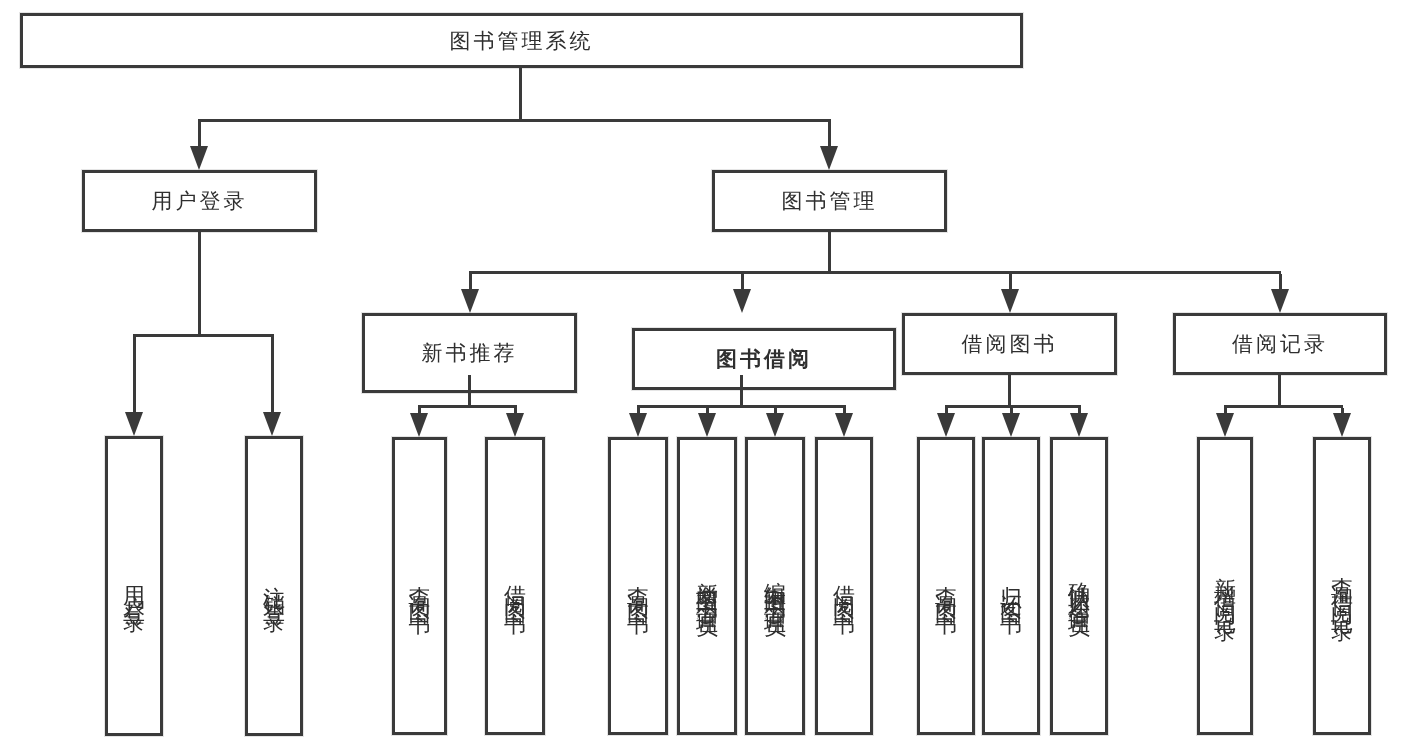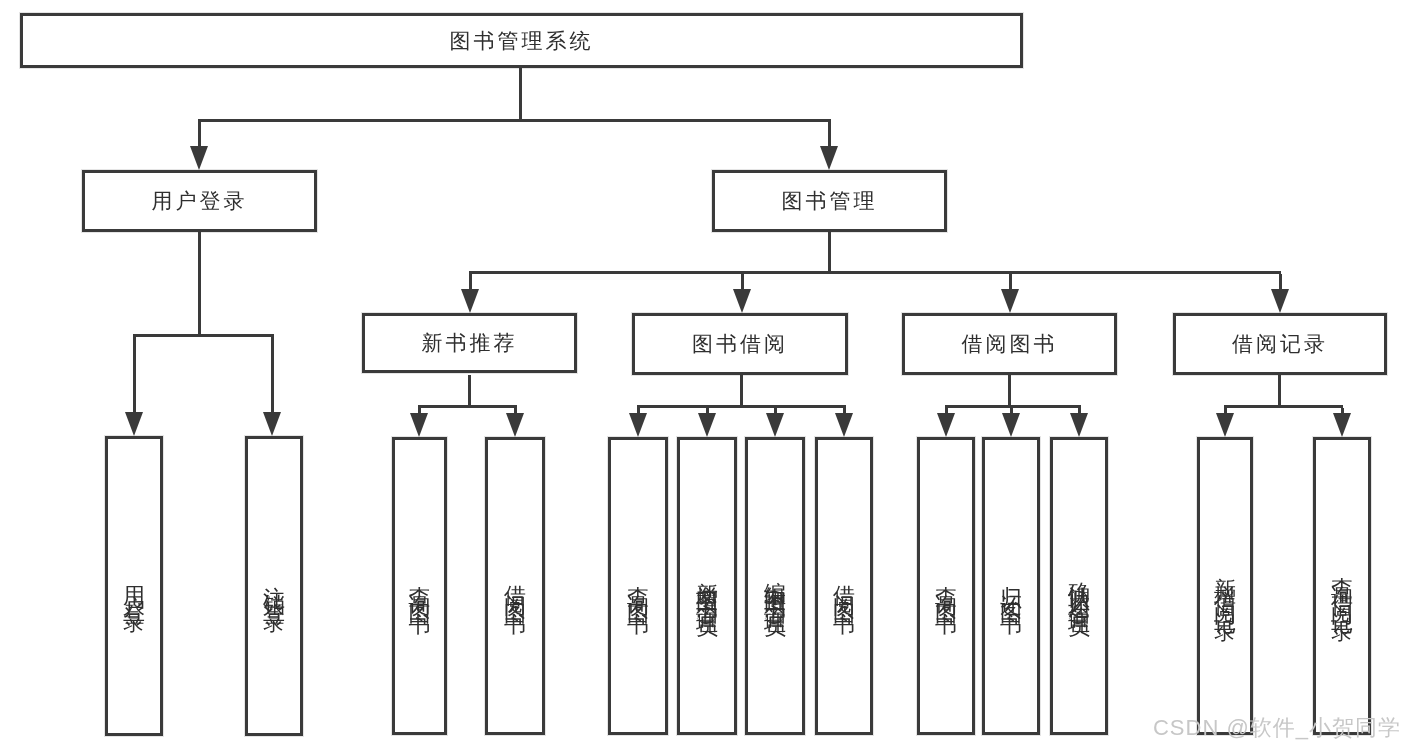--- a/index.html
+++ b/index.html
@@ -62,22 +62,22 @@
     color:var(--wm);
     letter-spacing:1px;
     z-index:10;
     font-weight:500;
   }
 
   
   #root-box{left:20px;top:13px;width:1003px;height:55px;}
   #n-user-login{left:82px;top:170px;width:235px;height:62px;}
   #n-book-mgmt{left:712px;top:170px;width:235px;height:62px;text-align:right;}
-  #n-new-book{left:362px;top:313px;width:215px;height:60px;}
-  #n-book-borrow{left:632px;top:313px;width:216px;height:62px;}
+  #n-new-book{left:362px;top:313px;width:215px;height:80px;}
+  #n-book-borrow{left:632px;top:328px;width:264px;height:62px;font-weight:bold;}
   #n-current-borrow{left:902px;top:313px;width:215px;height:62px;}
   #n-borrow-record{left:1173px;top:313px;width:214px;height:62px;}
 
   #lf-ul-0{left:105px;top:436px;width:58px;height:300px;}
   #lf-ul-1{left:245px;top:436px;width:58px;height:300px;}
   #lf-nb-0{left:392px;top:437px;width:55px;height:298px;}
   #lf-nb-1{left:485px;top:437px;width:60px;height:298px;}
   #lf-bb-0{left:608px;top:437px;width:60px;height:298px;}
   #lf-bb-1{left:677px;top:437px;width:60px;height:298px;}
   #lf-bb-2{left:745px;top:437px;width:60px;height:298px;}
@@ -194,15 +194,14 @@
     <span>确认归还（管理员）</span>
   </div>
 
   <div class="leaf" id="lf-br-0">
     <span>新增借阅记录</span>
   </div>
   <div class="leaf" id="lf-br-1">
     <span>查询借阅记录</span>
   </div>
 
-  <div class="watermark">CSDN @软件_小贺同学</div>
 
 </div>
 
 </body></html>

